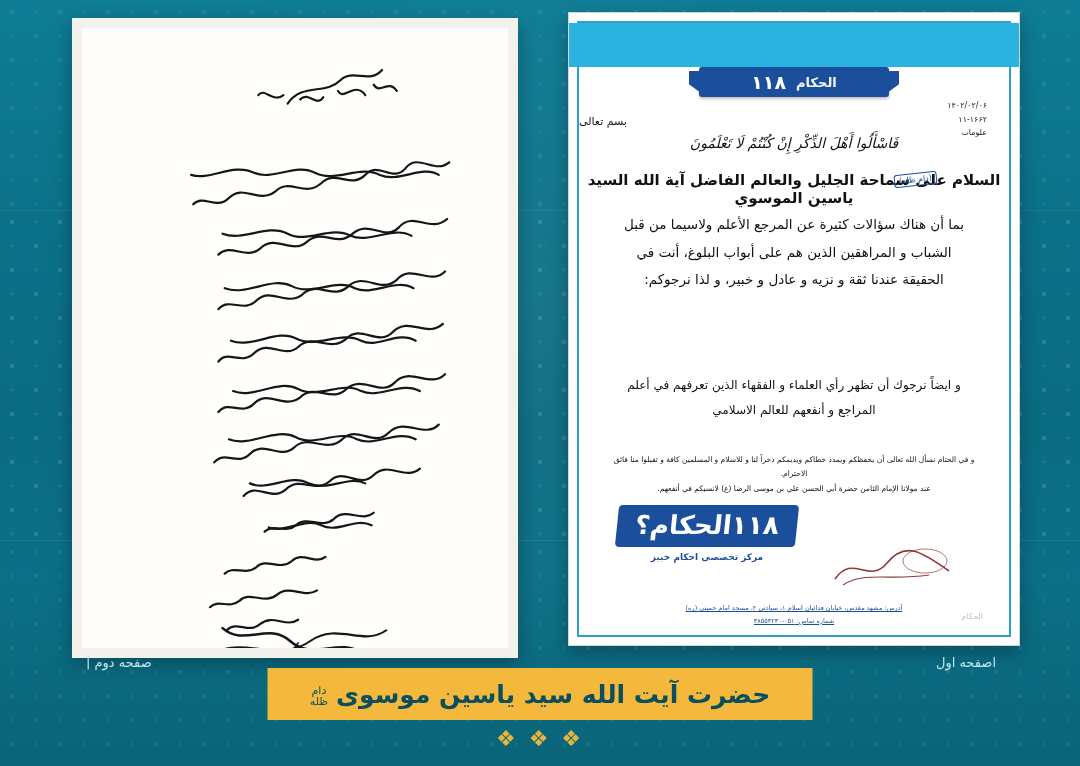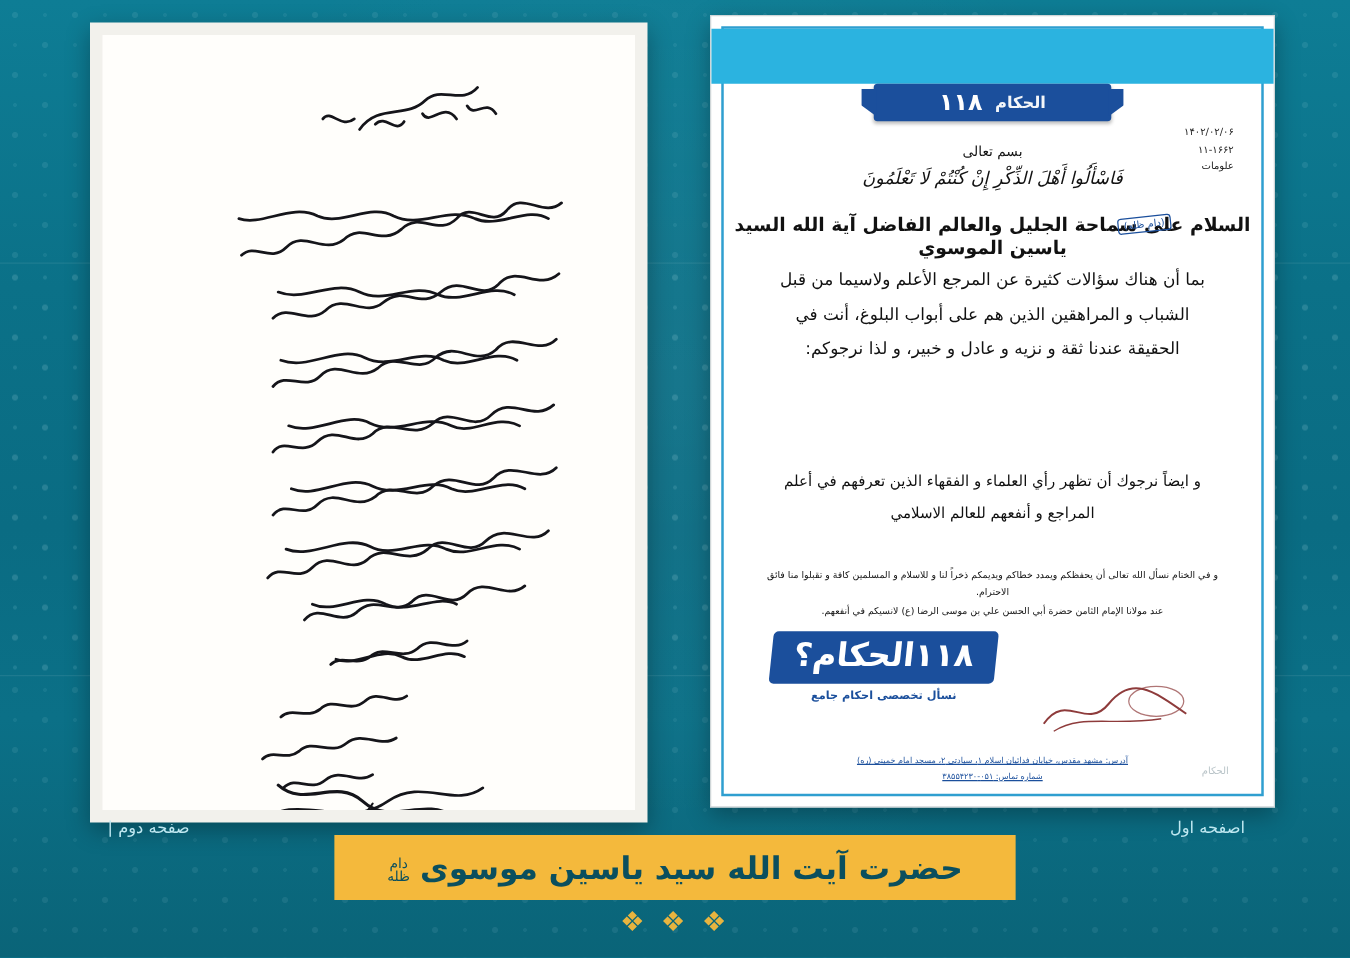--- a/index.html
+++ b/index.html
@@ -111,21 +111,21 @@
     font-size: 8px;
     line-height: 1.7;
     color: #222;
     text-align: right;
     direction: rtl;
   }
   .basmala {
     position: absolute;
     top: 92px;
     left: 0; right: 0;
-    text-align: center;
+    text-align: left;
     font-size: 11px;
     color: #111;
   }
   .ayah {
     position: absolute;
     top: 112px;
     left: 0; right: 0;
     text-align: center;
     font-size: 14px;
     color: #111;
@@ -356,21 +356,21 @@
 
 
       <svg class="sign-scribble" viewBox="0 0 130 50">
         <path d="M6 38 C 24 12, 40 44, 58 22 S 92 10, 120 30" fill="none" stroke="#7b1a1a" stroke-width="1.6"></path>
         <path d="M14 44 C 36 30, 60 40, 100 34" fill="none" stroke="#7b1a1a" stroke-width="1.1"></path>
         <ellipse cx="96" cy="20" rx="22" ry="12" fill="none" stroke="#7b1a1a" stroke-width="1" opacity=".7"></ellipse>
       </svg>
 
       <div class="logo-box">
         <div class="logo-main">۱۱۸الحکام؟</div>
-        <div class="logo-sub">نسأل تخصصی احکام جامع</div>
+        <div class="logo-sub">مرکز تخصصی احکام خبير</div>
       </div>
 
       <div class="footer-addr">
         <div>آدرس: مشهد مقدس، خیابان فدائیان اسلام ۱، سیادتی ۲، مسجد امام خمینی (ره)</div>
         <div>شماره تماس: ۰۵۱-۳۸۵۵۴۲۳۰</div>
       </div>
 
       <div class="watermark">الحکام</div>
     </div>
   </div>

